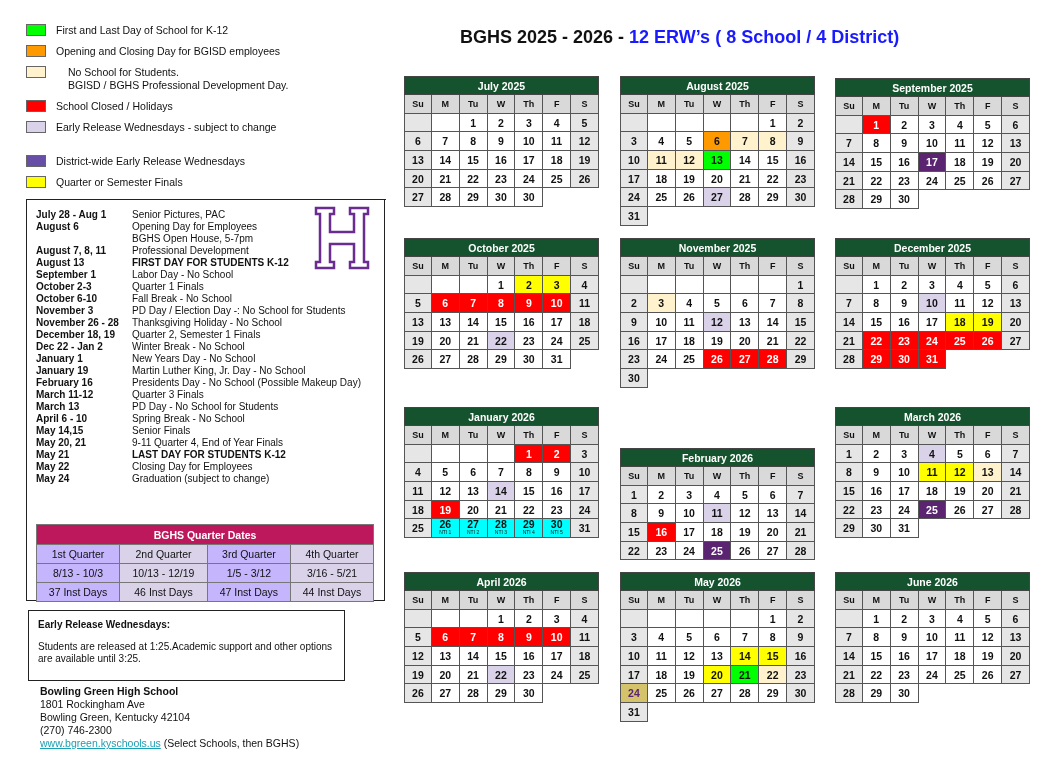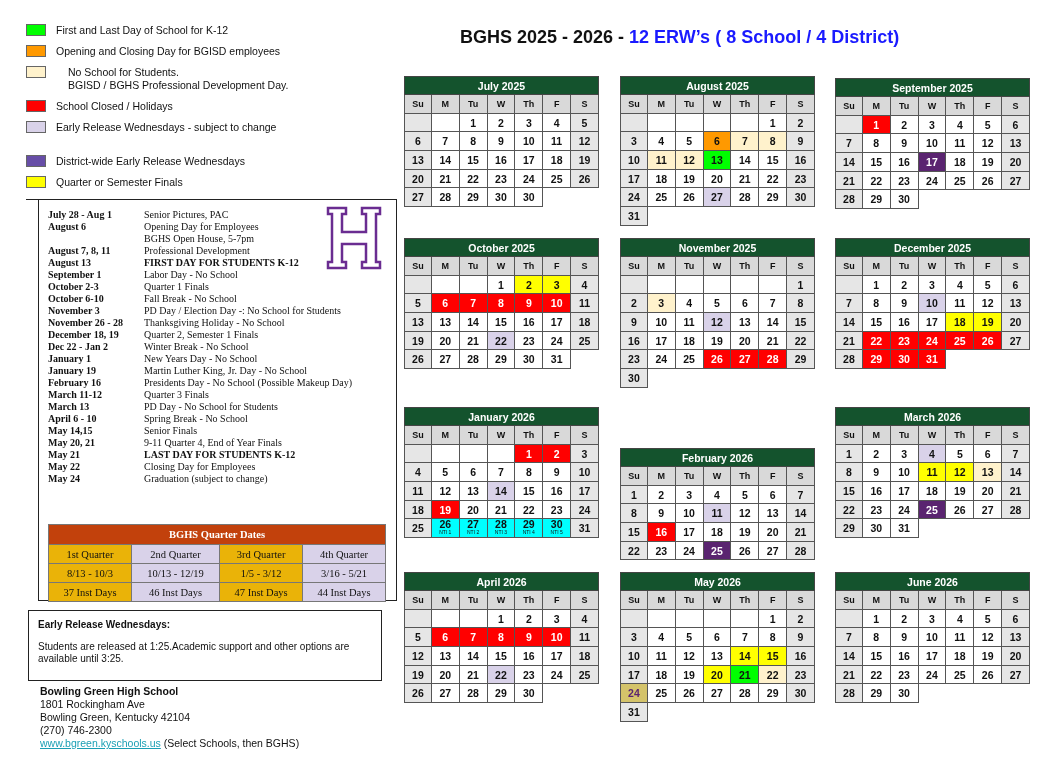--- a/index.html
+++ b/index.html
@@ -9,36 +9,36 @@
   
   .legend { position: absolute; left: 26px; top: 18px; width: 360px; }
   .legend-item { position: absolute; left: 0; display: flex; align-items: flex-start; font-size: 10.5px; line-height: 13px; }
   .swatch { width: 20px; height: 12px; border: 1px solid #666; margin-right: 10px; flex: 0 0 20px; }
 
   
   .title { position: absolute; left: 460px; top: 27px; font-size: 18px; font-weight: bold; white-space: nowrap; }
   .title .blue { color: #1a1aff; }
 
   
-  .events-box { position: absolute; left: 38px; top: 199px; width: 359px; height: 402px; border: 1.5px solid #222; font-family: Liberation Serif, serif; }
+  .events-box { position: absolute; left: 26px; top: 199px; width: 359px; height: 402px; border: 1.5px solid #222; }
   .events { position: absolute; left: 9px; top: 9px; font-size: 10px; line-height: 12px; }
   .ev-row { display: flex; white-space: nowrap; height: 12px; }
   .ev-date { width: 96px; font-weight: bold; }
   .ev-desc.bold { font-weight: bold; }
   .h-logo { position: absolute; right: 14px; top: 6px; width: 56px; height: 64px; }
 
   
   .qtable { position: absolute; left: 9px; top: 324px; width: 338px; border-collapse: collapse; font-size: 10.5px; }
   .qtable td, .qtable th { border: 1px solid #777; text-align: center; height: 19px; }
-  .qtable th { background: #c2410c; color: #fff; font-weight: bold; height: 20px; }
-  .q-odd { background: #eab308; }
+  .qtable th { background: #be185d; color: #fff; font-weight: bold; height: 20px; }
+  .q-odd { background: #c4b5fd; }
   .q-even { background: #d9d2e9; }
 
   
-  .erw-box { position: absolute; left: 28px; top: 610px; width: 354px; height: 71px; border: 1.5px solid #222; padding: 8px 9px; font-size: 10px; line-height: 12px; }
+  .erw-box { position: absolute; left: 28px; top: 610px; width: 317px; height: 71px; border: 1.5px solid #222; padding: 8px 9px; font-size: 10px; line-height: 12px; }
   .erw-title { font-weight: bold; margin-bottom: 10px; }
 
   
   .footer { position: absolute; left: 40px; top: 685px; width: 330px; text-align: left; font-size: 10.5px; line-height: 13px; }
   .footer .school { font-weight: bold; }
   .footer a { color: #1a9fb4; text-decoration: underline; }
 
   
   .month { position: absolute; width: 195px; font-weight: bold; }
   .m-head { background: #14532d; color: #fff; height: 19px; line-height: 19px; text-align: center; font-size: 10.5px; border: 1px solid #444; }

